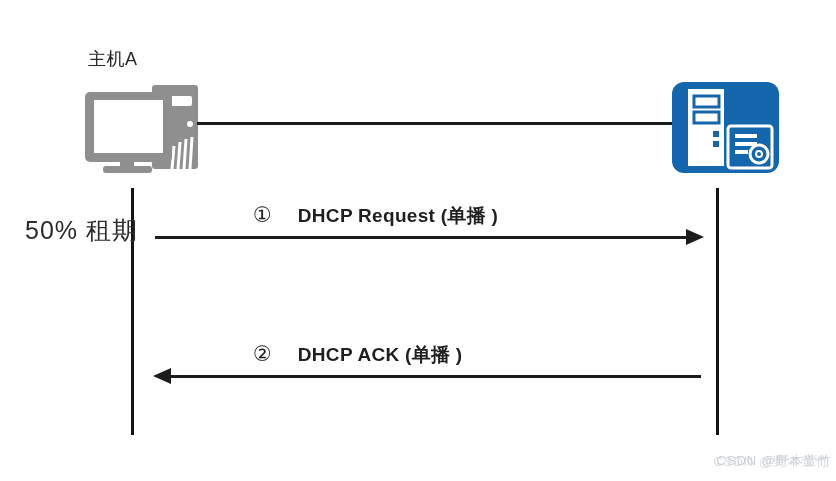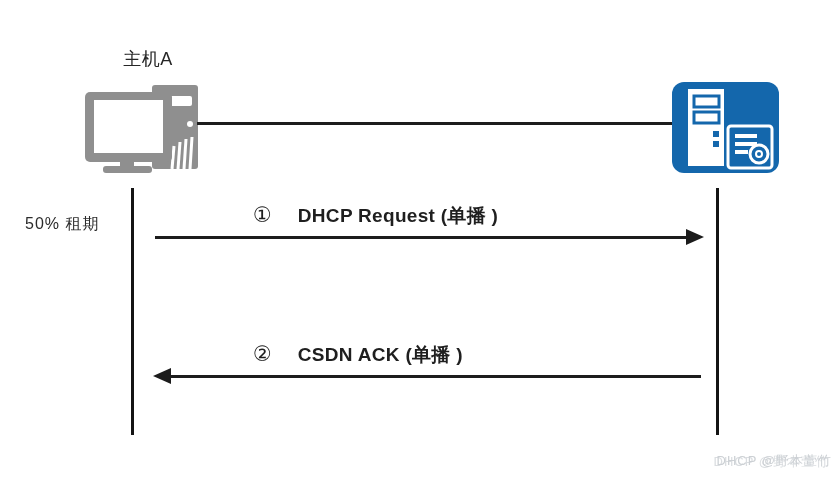--- a/index.html
+++ b/index.html
@@ -1,31 +1,31 @@
 <!DOCTYPE html>
 <html><head>
 <meta charset="utf-8">
 <style>
   * { margin:0; padding:0; box-sizing:border-box; }
   html,body { background:#ffffff; font-family:"Liberation Sans","DejaVu Sans",sans-serif; }
   .canvas { position:relative; width:836px; height:481px; background:#ffffff; overflow:hidden; }
 
-  .actor-label { position:absolute; color:#262626; font-size:18px; font-weight:500; text-align:center; letter-spacing:.5px; }
+  .actor-label { position:absolute; color:#262626; font-size:18px; font-weight:500; letter-spacing:.5px; }
   .host-label   { left:88px;  top:47px; width:120px; }
   .server-label { left:662px; top:49px; width:130px; }
 
   .icon-abs { position:absolute; }
 
   .connector { position:absolute; left:197px; top:122px; width:476px; height:3px; background:#1c1c1c; }
 
   .lifeline { position:absolute; top:188px; width:3px; height:247px; background:#141414; }
   .lifeline-left  { left:131px; }
   .lifeline-right { left:716px; }
 
-  .side-note { position:absolute; left:25px; top:214px; font-size:16px; font-weight:500; color:#2b2b2b; letter-spacing:1px; }
+  .side-note { position:absolute; left:25px; top:214px; font-size:25px; font-weight:500; color:#2b2b2b; letter-spacing:1px; }
 
   .msg-label { position:absolute; display:flex; align-items:baseline; gap:26px; color:#1f1f1f; }
   .msg-label .num  { font-size:21px; line-height:1; }
   .msg-label .txt  { font-size:19px; font-weight:700; letter-spacing:.3px; }
   .msg1-label { left:253px; top:203px; }
   .msg2-label { left:253px; top:342px; }
 
   .msg-line { position:absolute; height:3px; background:#1c1c1c; }
   .msg1-line { left:155px; top:236px; width:532px; }
   .msg2-line { left:170px; top:375px; width:531px; }
@@ -83,20 +83,20 @@
 
   <div class="msg-label msg1-label">
     <span class="num">①</span>
     <span class="txt">DHCP Request (单播 )</span>
   </div>
   <div class="msg-line msg1-line"></div>
   <div class="arrowhead arrowhead-right"></div>
 
   <div class="msg-label msg2-label">
     <span class="num">②</span>
-    <span class="txt">CSDN ACK (单播 )</span>
+    <span class="txt">DHCP ACK (单播 )</span>
   </div>
   <div class="msg-line msg2-line"></div>
   <div class="arrowhead arrowhead-left"></div>
 
-  <div class="watermark">DHCP @野本萱竹</div>
+  <div class="watermark">CSDN @野本萱竹</div>
 
 </div>
 
 </body></html>

